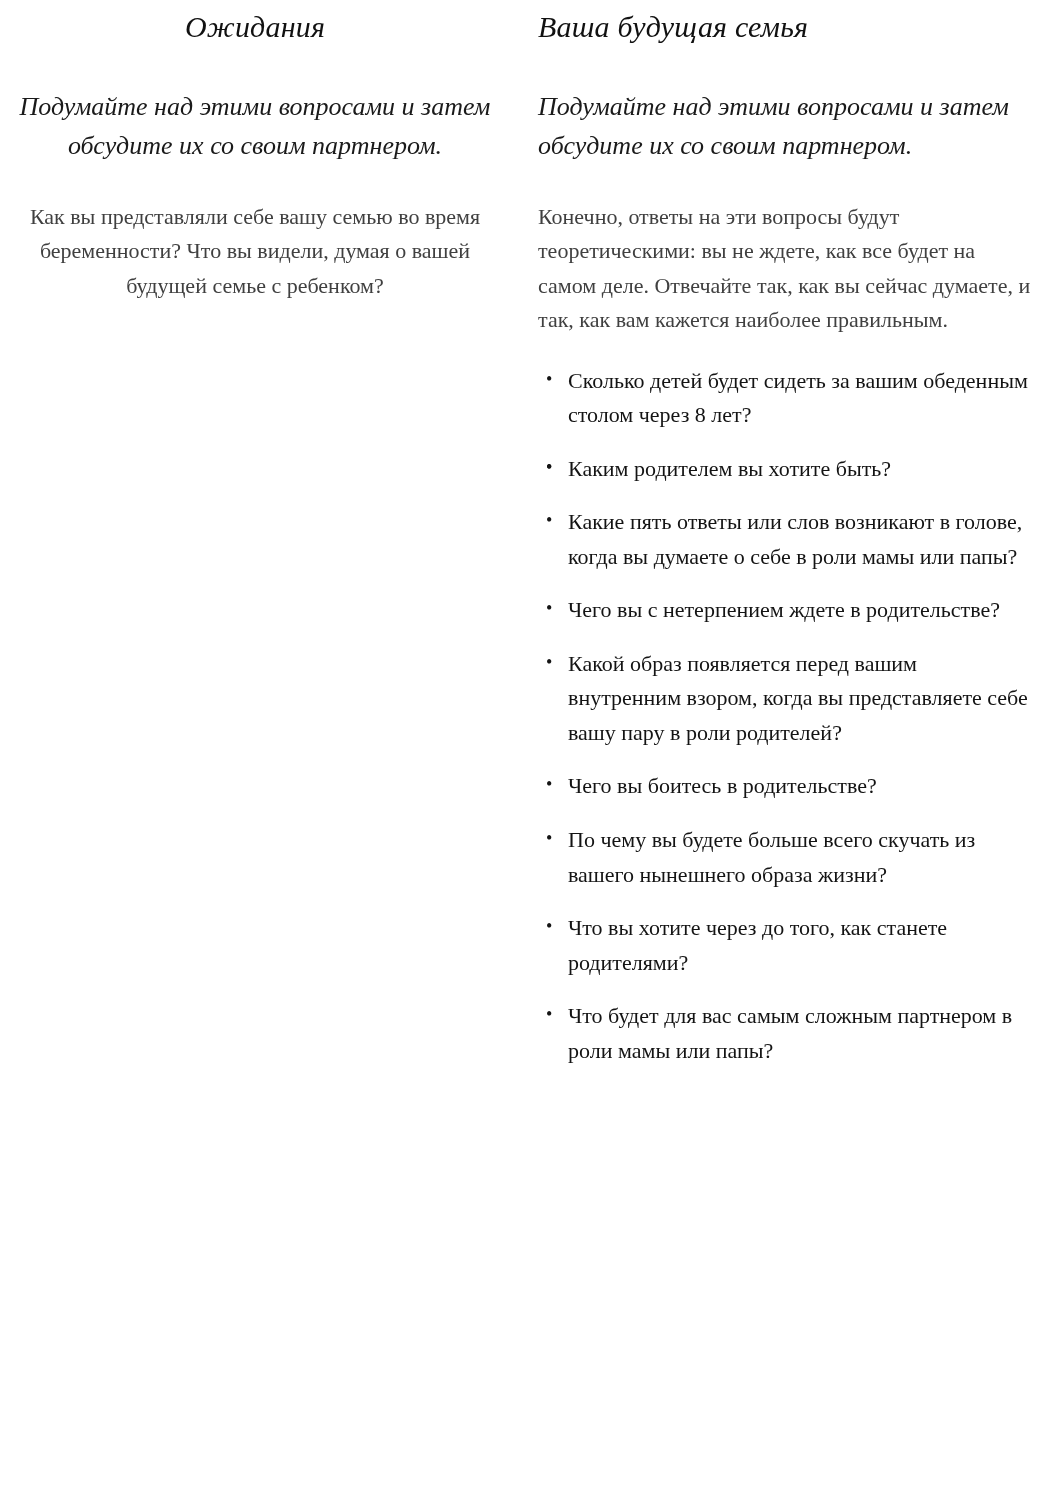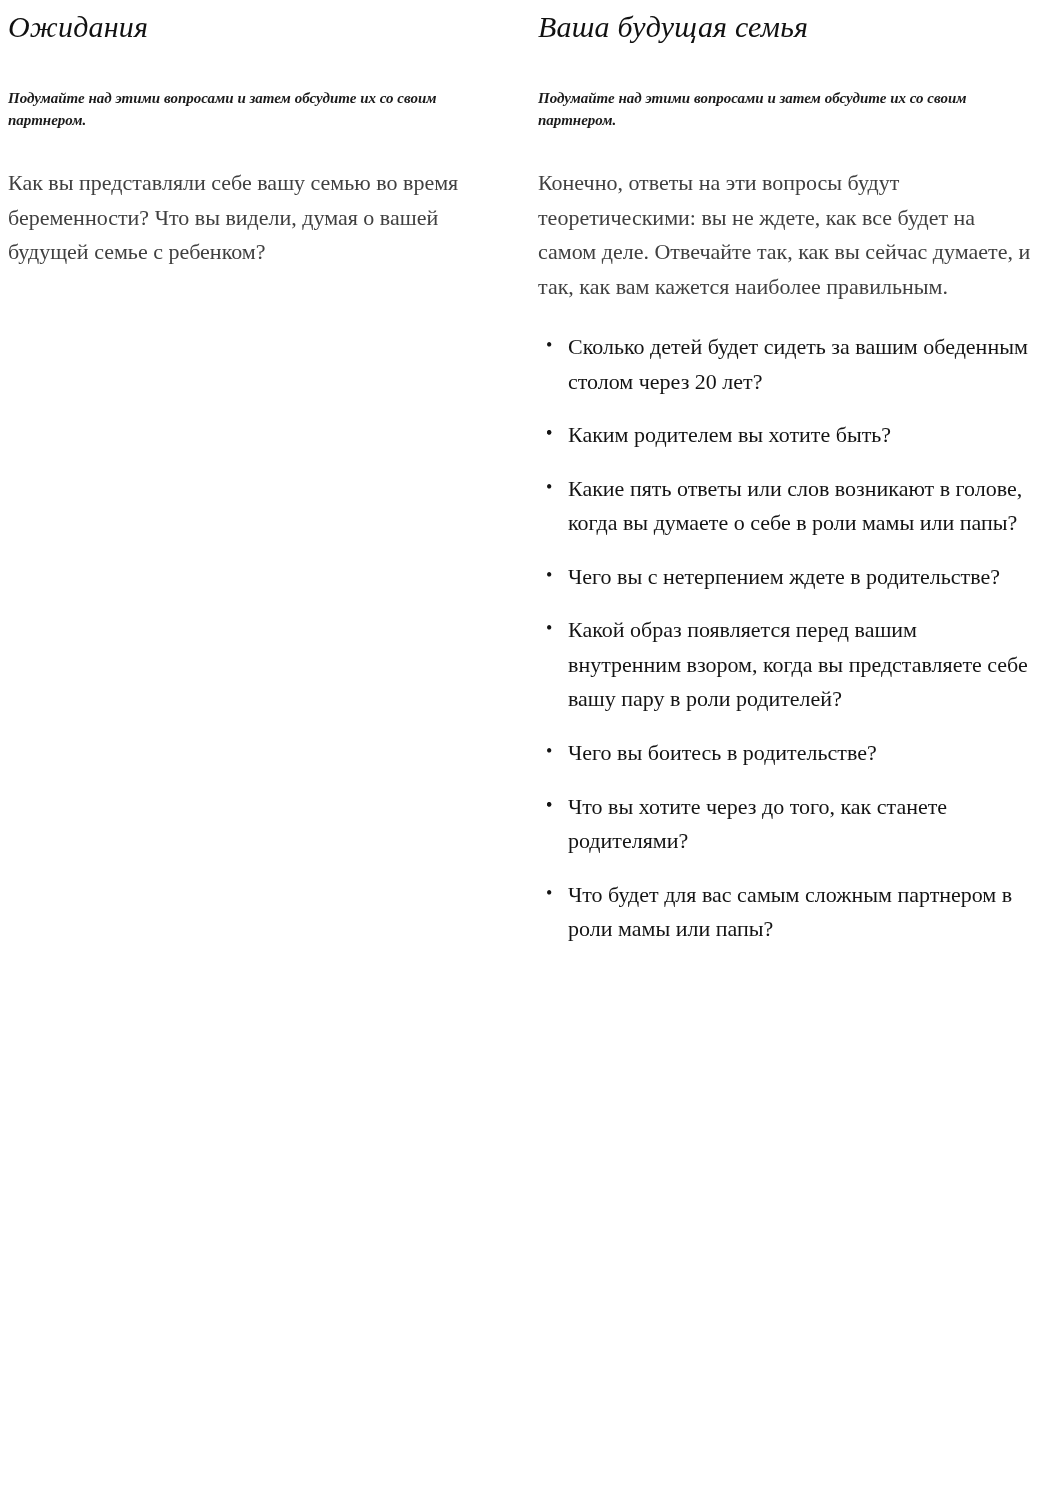--- a/index.html
+++ b/index.html
@@ -27,42 +27,42 @@
     flex-direction: row;
     align-items: flex-start;
     height: 100%;
   }
   .col {
     box-sizing: border-box;
   }
   .col-left {
     width: 538px;
     padding: 10px 36px 0 8px;
+    text-align: center;
   }
   .col-right {
     width: 513px;
     padding: 10px 20px 0 0;
   }
   h2.col-title {
     font-family: "Liberation Serif", serif;
     font-style: italic;
     font-weight: 400;
     font-size: 30px;
     line-height: 1.15;
     margin: 0 0 42px 0;
     letter-spacing: 0.2px;
     color: #111111;
   }
   p.intro {
     font-style: italic;
-    font-size: 15px;
+    font-size: 26px;
     line-height: 1.52;
     margin: 0 0 34px 0;
     color: #1a1a1a;
-    font-weight: bold;
   }
   p.body-text {
     font-size: 22px;
     line-height: 1.57;
     margin: 0 0 26px 0;
     color: #404040;
   }
   ul.question-list {
     list-style: none;
     margin: 0;
@@ -98,21 +98,21 @@
     </div>
 
     <div class="col col-right">
       <h2 class="col-title">Ваша будущая семья</h2>
       <p class="intro">Подумайте над этими вопросами и затем обсудите их со своим партнером.</p>
       <p class="body-text">Конечно, ответы на эти вопросы будут теоретическими: вы не ждете, как все будет на самом деле. Отвечайте так, как вы сейчас думаете, и так, как вам кажется наиболее правильным.</p>
 
       <ul class="question-list">
         <li>
           <span class="bullet">•</span>
-          <span>Сколько детей будет сидеть за вашим обеденным столом через 20 лет?</span>
+          <span>Сколько детей будет сидеть за вашим обеденным столом через 8 лет?</span>
         </li>
         <li>
           <span class="bullet">•</span>
         </li>
         <li>
           <span class="bullet">•</span>
           <span>Каким родителем вы хотите быть?</span>
         </li>
         <li>
           <span class="bullet">•</span>
@@ -125,20 +125,21 @@
         <li>
           <span class="bullet">•</span>
           <span>Какой образ появляется перед вашим внутренним взором, когда вы представляете себе вашу пару в роли родителей?</span>
         </li>
         <li>
           <span class="bullet">•</span>
           <span>Чего вы боитесь в родительстве?</span>
         </li>
         <li>
           <span class="bullet">•</span>
+          <span>По чему вы будете больше всего скучать из вашего нынешнего образа жизни?</span>
         </li>
         <li>
           <span class="bullet">•</span>
           <span>Что вы хотите через до того, как станете родителями?</span>
         </li>
         <li>
           <span class="bullet">•</span>
           <span>Что будет для вас самым сложным партнером в роли мамы или папы?</span>
         </li>
       </ul>

